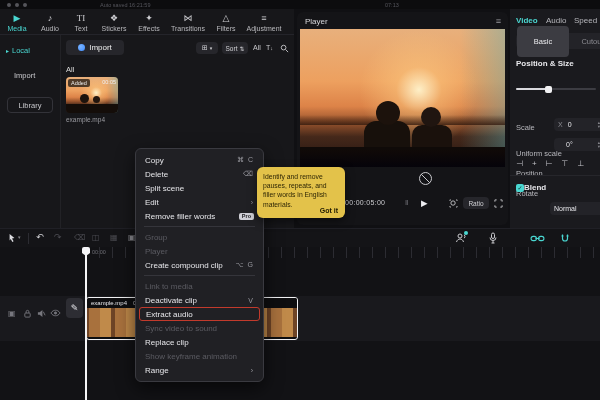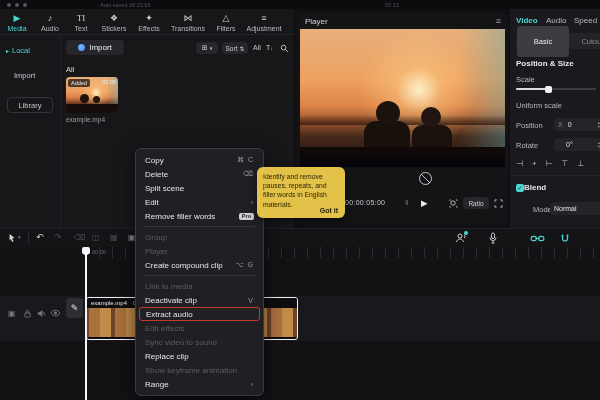--- a/index.html
+++ b/index.html
@@ -15,21 +15,21 @@
   .pill{background:#26262b;border-radius:4px;display:flex;align-items:center;justify-content:center;color:#cfcfd3;}
   .menu{background:#202024;border:1px solid #3a3a40;border-radius:6px;box-shadow:0 6px 18px rgba(0,0,0,.6);
         padding:4px 0;z-index:50;}
   .mi{height:14px;display:flex;align-items:center;justify-content:space-between;
       padding:0 9px;font-size:8px;color:#e6e6ea;}
   .mi .sc{color:#9a9aa1;font-size:7px;letter-spacing:1px;}
   .mi.dim{color:#5b5b62;}
   .mi.hl{margin:0 3px;padding:0 6px;height:12px;border:1px solid #c23a2c;border-radius:3px;}
   .msep{height:1px;background:#35353b;margin:3px 8px;}
   .badge{background:#cfcfd6;color:#1c1c1f;font-size:5.5px;font-weight:bold;border-radius:2px;padding:0.5px 3px;}
-  .lbl{font-size:7.5px;color:#b7b7bc;}
+  .lbl{font-size:7.5px;color:#b7b7bc;margin-top:48px;}
   .hdr{font-size:8px;font-weight:bold;color:#e8e8ec;}
   .stepper{background:#232328;border-radius:4px;height:13px;display:flex;align-items:center;
            font-size:7px;color:#e6e6ea;padding:0 4px;gap:5px;}
   .chev{display:flex;flex-direction:column;font-size:4.5px;line-height:4px;color:#8a8a90;margin-left:auto;}
   .scene{background:
       radial-gradient(circle at 58% 44%, rgba(255,244,205,.95), rgba(255,205,130,.45) 16%, rgba(255,170,90,0) 42%),
       linear-gradient(180deg,#e8b07c 0%,#eda05f 38%,#dd8348 56%,#96522c 68%,#45281a 78%,#201410 100%);
       overflow:hidden;}
   .scene .tint{position:absolute;inset:0;background:linear-gradient(270deg,rgba(88,168,172,.40),rgba(88,168,172,0) 22%);}
   .filmstrip{background:repeating-linear-gradient(90deg,#6e4426 0 2px,#a8713d 2px 13px,#c08a4a 13px 24px,#6e4426 24px 26px);}
@@ -352,23 +352,20 @@
         <span>Link to media</span>
       </div>
     <div class="mi">
         <span>Deactivate clip</span>
         <span class="sc">V</span>
       </div>
     <div class="mi hl">
         <span>Extract audio</span>
       </div>
     <div class="mi dim">
-        <span>Edit effects</span>
-      </div>
-    <div class="mi dim">
         <span>Sync video to sound</span>
       </div>
     <div class="mi">
         <span>Replace clip</span>
       </div>
     <div class="mi dim">
         <span>Show keyframe animation</span>
       </div>
     <div class="mi">
         <span>Range</span>

